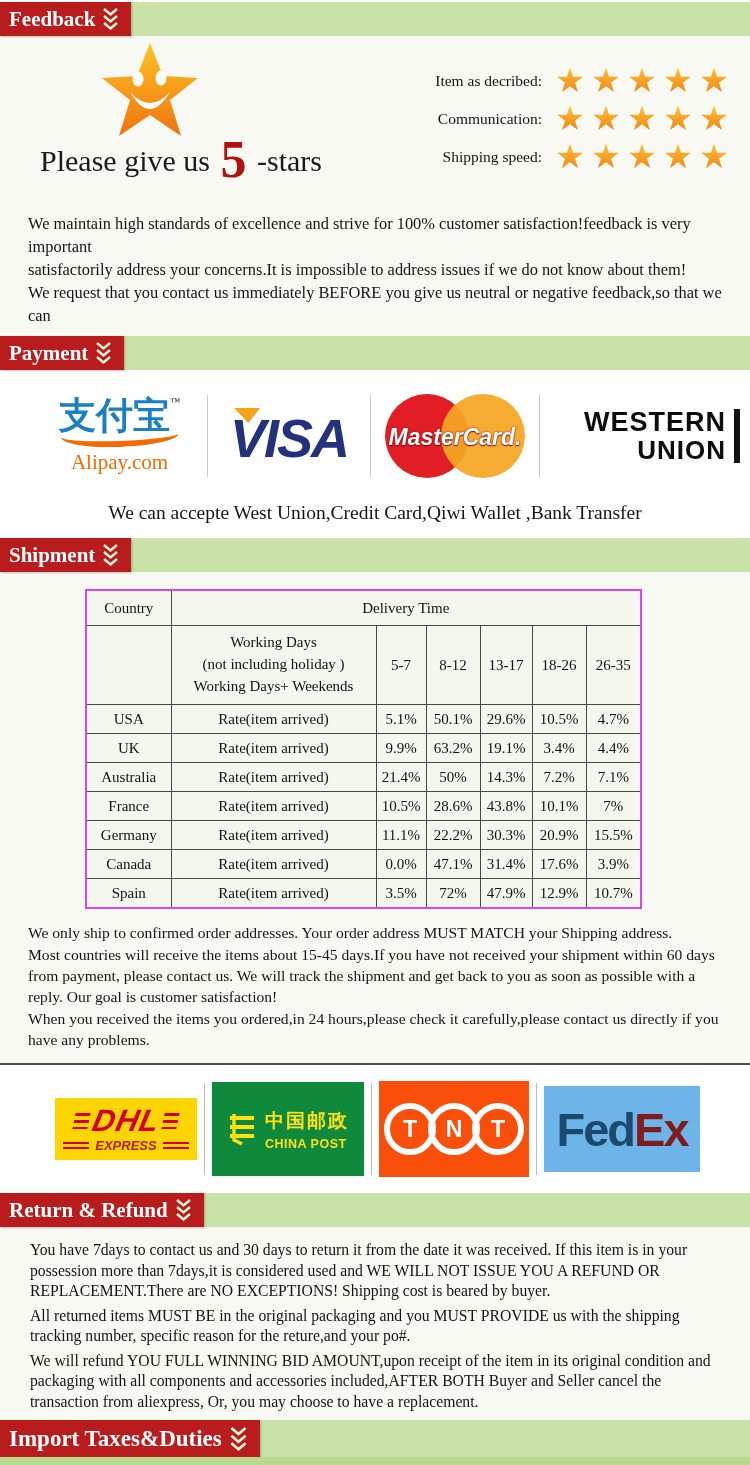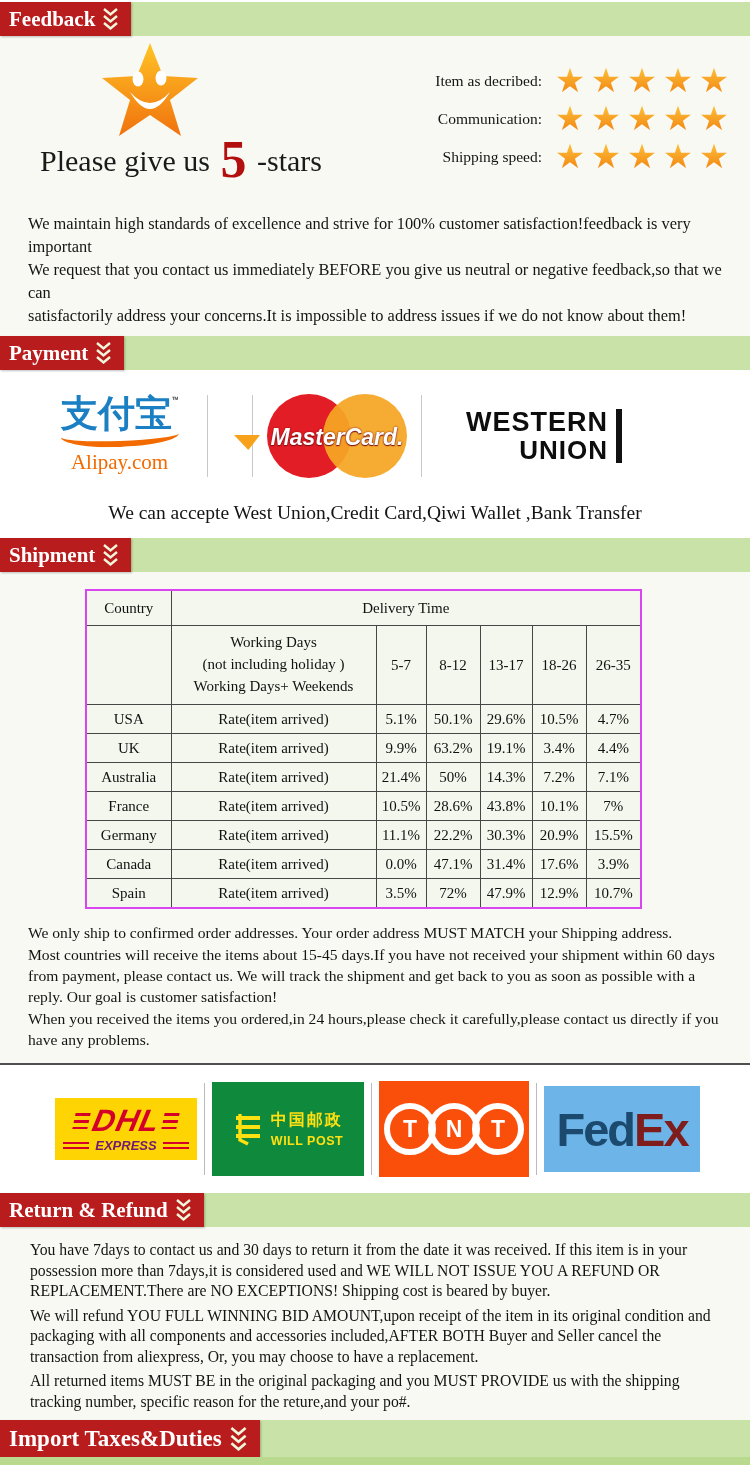--- a/index.html
+++ b/index.html
@@ -26,21 +26,21 @@
   .star{font-size:34px;line-height:30px;width:36px;text-align:center;
         background:linear-gradient(#ffc43c,#f07f0e);-webkit-background-clip:text;background-clip:text;
         color:transparent;filter:drop-shadow(0 1px 0 #fff);}
   .fb-note{margin:6px 28px 0 28px;font-size:16.4px;line-height:23px;}
 
   
   .pay-section{background:#ffffff;}
   .pay-row{display:flex;align-items:center;padding:16px 0 8px 42px;height:100px;}
   .vline{width:1px;height:82px;background:#c9c9c9;margin:0 10px;}
   .alipay{width:155px;text-align:center;}
-  .alipay-cn{font-family:Liberation Mono, monospace;font-weight:bold;font-size:37px;color:#1a7fc3;line-height:1.05;}
+  .alipay-cn{font-family:Liberation Serif, serif;font-weight:bold;font-size:37px;color:#1a7fc3;line-height:1.05;}
   .alipay-tm{font-size:10px;color:#555;vertical-align:top;}
   .alipay-swoosh{width:118px;height:10px;border-bottom:6px solid #f26a00;border-radius:0 0 70px 70px/0 0 14px 14px;
                  margin:-4px auto 3px auto;transform:rotate(-2deg);}
   .alipay-domain{color:#f26a00;font-size:21px;}
   .visa{position:relative;padding:6px 12px 2px 12px;}
   .visa-text{font-family:"Liberation Sans",sans-serif;font-style:italic;font-weight:900;font-size:54px;
              color:#24317d;letter-spacing:-2px;line-height:1;}
   .visa-flag{position:absolute;top:3px;left:16px;width:26px;height:15px;background:#f7a21a;
              clip-path:polygon(0 0,100% 0,55% 100%);}
   .mc{position:relative;width:140px;height:90px;margin:0 4px;}
@@ -73,25 +73,25 @@
   
   .logi{background:#fff;display:flex;align-items:center;padding:15px 0 15px 55px;height:98px;}
   .dhl{width:142px;height:62px;background:#fed502;display:flex;flex-direction:column;justify-content:center;}
   .dhl-word{display:flex;align-items:center;justify-content:center;color:#d40029;}
   .dhl-letters{font-family:"Liberation Sans",sans-serif;font-style:italic;font-weight:900;font-size:31px;
                transform:skewX(-12deg);letter-spacing:1px;line-height:1;}
   .dhl-stripes{width:15px;height:16px;margin:0 4px;transform:skewX(-12deg);
                background:repeating-linear-gradient(#d40029 0 3px,transparent 3px 7px);}
   .dhl-express{display:flex;align-items:center;justify-content:center;gap:6px;margin-top:2px;}
   .dhl-exp-line{width:26px;height:8px;background:repeating-linear-gradient(#d40029 0 2px,transparent 2px 5px);}
-  .dhl-exp-text{color:#701a75;font-family:"Liberation Sans",sans-serif;font-style:italic;font-weight:bold;font-size:13px;}
+  .dhl-exp-text{color:#b91c1c;font-family:"Liberation Sans",sans-serif;font-style:italic;font-weight:bold;font-size:13px;}
   .vline2{width:1px;height:92px;background:#bbb;margin:0 7px;}
   .cpost{width:152px;height:94px;background:#0f8a3d;color:#ffe011;display:flex;align-items:center;justify-content:center;gap:8px;}
   .cp-text{text-align:left;}
-  .cp-cn{font-size:16px;font-weight:bold;font-family:"DejaVu Sans",sans-serif;letter-spacing:2px;}
+  .cp-cn{font-size:19px;font-weight:bold;font-family:"DejaVu Sans",sans-serif;letter-spacing:2px;}
   .cp-en{font-size:12.5px;font-family:"Liberation Sans",sans-serif;font-weight:bold;letter-spacing:.5px;margin-top:3px;}
   .tnt{width:150px;height:96px;background:#fa4f0b;display:flex;align-items:center;justify-content:center;}
   .tnt-circle{width:40px;height:40px;border:6px solid #fff;border-radius:50%;display:flex;align-items:center;
               justify-content:center;margin:0 -4px;color:#fff;font-family:"Liberation Sans",sans-serif;
               font-weight:900;font-size:23px;background:transparent;}
   .fedex{width:156px;height:86px;background:#6db5e8;display:flex;align-items:center;justify-content:center;
          font-family:"Liberation Sans",sans-serif;font-weight:900;font-size:47px;letter-spacing:-2px;}
   .fedex .fed{color:#1c4a6e;}
   .fedex .ex{color:#7f1d1d;}
 
@@ -165,22 +165,22 @@
             <span class="star">★</span>
             <span class="star">★</span>
             <span class="star">★</span>
           </span>
       </div>
     </div>
   </div>
 
   <div class="fb-note">
     <div>We maintain high standards of excellence and strive for 100% customer satisfaction!feedback is very important</div>
+    <div>satisfactorily address your concerns.It is impossible to address issues if we do not know about them!</div>
     <div>We request that you contact us immediately BEFORE you give us neutral or negative feedback,so that we can</div>
-    <div>satisfactorily address your concerns.It is impossible to address issues if we do not know about them!</div>
   </div>
 
   <div class="section-bar" style="margin-top:9px;">
     <span class="bar-label">
       <span>Payment</span>
       <svg width="17" height="22" viewBox="0 0 17 22">
         <path d="M2 1 L8.5 6.5 L15 1" fill="none" stroke="#eef7dc" stroke-width="2.4"></path>
         <path d="M2 8 L8.5 13.5 L15 8" fill="none" stroke="#eef7dc" stroke-width="2.4"></path>
         <path d="M2 15 L8.5 20.5 L15 15" fill="none" stroke="#eef7dc" stroke-width="2.4"></path>
       </svg>
@@ -190,20 +190,21 @@
   <div class="pay-section">
     <div class="pay-row">
       <div class="alipay">
         <div class="alipay-cn"><span>支付宝</span><span class="alipay-tm">™</span></div>
         <div class="alipay-swoosh"></div>
         <div class="alipay-domain">Alipay.com</div>
       </div>
       <div class="vline"></div>
       <div class="visa">
         <div class="visa-flag"></div>
+        <span class="visa-text">VISA</span>
       </div>
       <div class="vline"></div>
       <div class="mc">
         <div class="mc-red"></div>
         <div class="mc-yellow"></div>
         <div class="mc-text">MasterCard.</div>
       </div>
       <div class="vline"></div>
       <div class="wu">
         <div class="wu-line1">WESTERN</div>
@@ -342,21 +343,21 @@
       </div>
     </div>
     <div class="vline2"></div>
     <div class="cpost">
       <svg width="30" height="36" viewBox="0 0 30 36">
         <path d="M3 7 H27 M3 16 H27 M3 25 H27" stroke="#ffe011" stroke-width="4" fill="none"></path>
         <path d="M7 3 L7 29 L15 33" stroke="#ffe011" stroke-width="3.4" fill="none"></path>
       </svg>
       <div class="cp-text">
         <div class="cp-cn">中国邮政</div>
-        <div class="cp-en">WILL POST</div>
+        <div class="cp-en">CHINA POST</div>
       </div>
     </div>
     <div class="vline2"></div>
     <div class="tnt">
       <div class="tnt-circle">
           <span>T</span>
         </div>
       <div class="tnt-circle">
           <span>N</span>
         </div>
@@ -377,22 +378,22 @@
       <svg width="17" height="22" viewBox="0 0 17 22">
         <path d="M2 1 L8.5 6.5 L15 1" fill="none" stroke="#eef7dc" stroke-width="2.4"></path>
         <path d="M2 8 L8.5 13.5 L15 8" fill="none" stroke="#eef7dc" stroke-width="2.4"></path>
         <path d="M2 15 L8.5 20.5 L15 15" fill="none" stroke="#eef7dc" stroke-width="2.4"></path>
       </svg>
     </span>
   </div>
 
   <div class="ret-text">
     <p>You have 7days to contact us and 30 days to return it from the date it was received. If this item is in your possession more than 7days,it is considered used and WE WILL NOT ISSUE YOU A REFUND OR REPLACEMENT.There are NO EXCEPTIONS! Shipping cost is beared by buyer.</p>
+    <p>All returned items MUST BE in the original packaging and you MUST PROVIDE us with the shipping tracking number, specific reason for the reture,and your po#.</p>
     <p>We will refund YOU FULL WINNING BID AMOUNT,upon receipt of the item in its original condition and packaging with all components and accessories included,AFTER BOTH Buyer and Seller cancel the transaction from aliexpress, Or, you may choose to have a replacement.</p>
-    <p>All returned items MUST BE in the original packaging and you MUST PROVIDE us with the shipping tracking number, specific reason for the reture,and your po#.</p>
   </div>
 
   <div class="section-bar bar-tall" style="margin-top:8px;">
     <span class="bar-label">
       <span>Import Taxes&amp;Duties</span>
       <svg width="19" height="24" viewBox="0 0 17 22">
         <path d="M2 1 L8.5 6.5 L15 1" fill="none" stroke="#eef7dc" stroke-width="2.4"></path>
         <path d="M2 8 L8.5 13.5 L15 8" fill="none" stroke="#eef7dc" stroke-width="2.4"></path>
         <path d="M2 15 L8.5 20.5 L15 15" fill="none" stroke="#eef7dc" stroke-width="2.4"></path>
       </svg>

